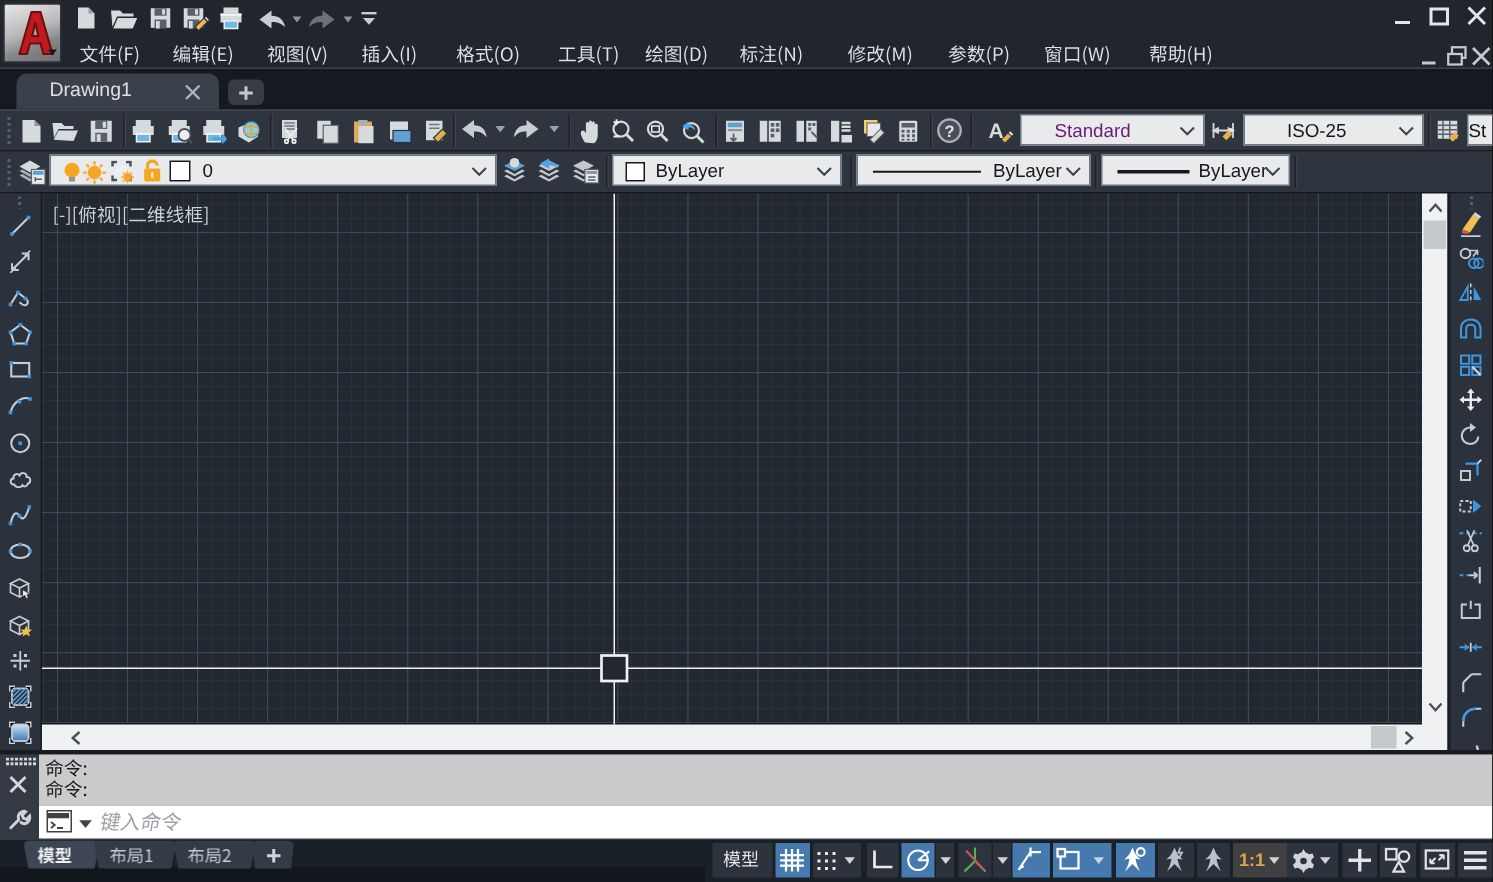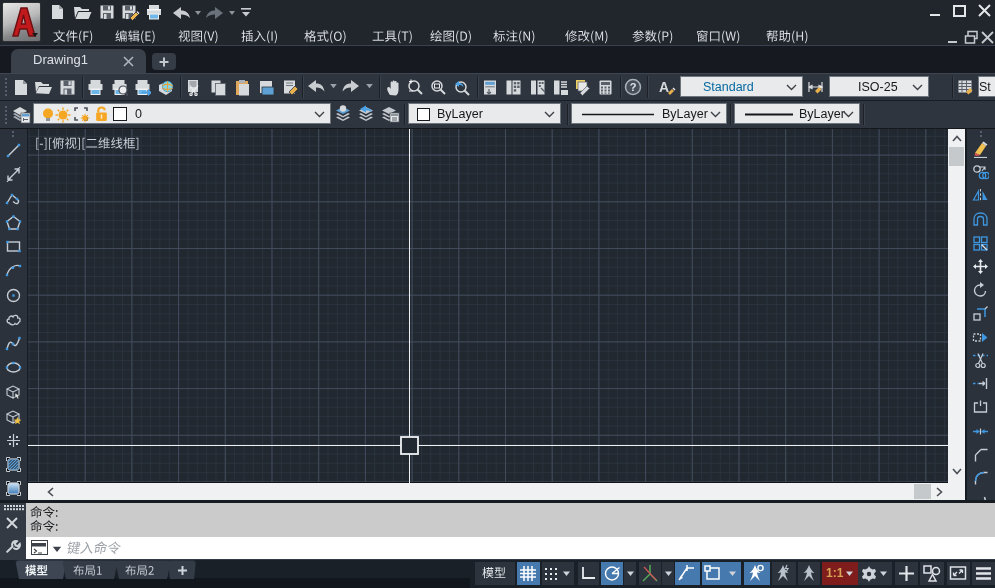--- a/index.html
+++ b/index.html
@@ -274,31 +274,31 @@
       <circle cx="9" cy="9" r="7.5" fill="#474e58" stroke="#aab1b9" stroke-width="1.5"></circle>
       <text x="9" y="13" font-size="11" font-weight="bold" text-anchor="middle" fill="#dfe3e8" font-family="Liberation Sans">?</text>
     </svg>
 <div class="abs" style="left:647px;top:76px;width:1px;height:22px;background:#1d2127;border-right:1px solid #3c424b;"></div>
 <svg class="abs" style="left:657px;top:79px;" width="20" height="17" viewBox="0 0 20 17">
       <text x="2" y="13" font-size="14" font-weight="bold" fill="#d7dadd" font-family="Liberation Sans">A</text>
       <path d="M11 14 L15 10 L17 12 L13 16Z" fill="#e8b04c"></path>
       <path d="M15.5 9.5 L17.5 11.5 L18.5 10.5 L16.5 8.5Z" fill="#e8e8e8"></path>
     </svg>
 <div class="abs" style="left:680px;top:76px;width:123px;height:21px;background:#e9eaeb;border:1px solid #6f757c;box-sizing:border-box;">
-      <div style="position:absolute;left:22px;top:2.5px;font-size:12.5px;color:#0369a1;font-family:'Liberation Sans',sans-serif;">Standard</div>
+      <div style="position:absolute;left:22px;top:2.5px;font-size:12.5px;color:#701a75;font-family:'Liberation Sans',sans-serif;">Standard</div>
       <svg style="position:absolute;right:5px;top:7px" width="11" height="7" viewBox="0 0 11 7">
         <path d="M1 1 L5.5 5.5 L10 1" stroke="#3c4248" stroke-width="1.4" fill="none"></path>
       </svg>
     </div>
 <svg class="abs" style="left:807px;top:79px;" width="17" height="17" viewBox="0 0 17 17">
       <path d="M2 13 L2 3 M15 13 L15 3 M2 8 L15 8 M2 8 L5 6.5 L5 9.5 Z M15 8 L12 6.5 L12 9.5 Z" stroke="#d7dadd" stroke-width="1.2" fill="#d7dadd"></path>
       <path d="M8 12 L12 8 L14.5 10.5 L10.5 14.5Z" fill="#e8b04c"></path>
       <path d="M12.5 7.5 L14.5 9.5 L15.8 8.2 L13.8 6.2Z" fill="#e8e8e8"></path>
     </svg>
-<div class="abs" style="left:829px;top:76px;width:100px;height:21px;background:#e9eaeb;border:1px solid #6f757c;box-sizing:border-box;">
+<div class="abs" style="left:829px;top:76px;width:120px;height:21px;background:#e9eaeb;border:1px solid #6f757c;box-sizing:border-box;">
       <div style="position:absolute;left:28px;top:2.5px;font-size:12.5px;color:#15181c;font-family:'Liberation Sans',sans-serif;">ISO-25</div>
       <svg style="position:absolute;right:5px;top:7px" width="11" height="7" viewBox="0 0 11 7">
         <path d="M1 1 L5.5 5.5 L10 1" stroke="#3c4248" stroke-width="1.4" fill="none"></path>
       </svg>
     </div>
 <div class="abs" style="left:952px;top:76px;width:1px;height:22px;background:#1d2127;border-right:1px solid #3c424b;"></div>
 <svg class="abs" style="left:957px;top:79px;" width="17" height="17" viewBox="0 0 17 17">
       <rect x="1.5" y="1.5" width="13" height="12" fill="#d7dadd"></rect>
       <path d="M1.5 4.5 L14.5 4.5 M1.5 7.5 L14.5 7.5 M1.5 10.5 L14.5 10.5 M5 1.5 L5 13.5 M9.5 1.5 L9.5 13.5" stroke="#596069" stroke-width="1"></path>
       <path d="M9 13 L13 9 L15.5 11.5 L11.5 15.5Z" fill="#e8b04c"></path>
@@ -727,21 +727,21 @@
         <path d="M11 3 C12.5 7 14 9 16.5 11 L13 10.5 C13.5 13.5 14.5 16 16 19 L11 14 L6 19 C7.5 16 8.5 13.5 9 10.5 L5.5 11 C8 9 9.5 7 11 3 Z" fill="#fff"></path>
         <circle cx="16.5" cy="6" r="2.6" fill="none" stroke="#fff" stroke-width="1.4"></circle>
       </svg></div>
 <div class="abs" style="left:772px;top:562px;width:24px;height:23px;background:#2c333d;"><svg width="22" height="23" viewBox="0 0 22 23">
         <path d="M11 3 C12.5 7 14 9 16.5 11 L13 10.5 C13.5 13.5 14.5 16 16 19 L11 14 L6 19 C7.5 16 8.5 13.5 9 10.5 L5.5 11 C8 9 9.5 7 11 3 Z" fill="#b9c2cc"></path>
         <path d="M15 3 L13.5 6.5 L16 6.5 L14 10" stroke="#b9c2cc" stroke-width="1.2" fill="none"></path>
       </svg></div>
 <div class="abs" style="left:798px;top:562px;width:22px;height:23px;background:#2c333d;"><svg width="22" height="23" viewBox="0 0 22 23">
         <path d="M11 3 C12.5 7 14 9 16.5 11 L13 10.5 C13.5 13.5 14.5 16 16 19 L11 14 L6 19 C7.5 16 8.5 13.5 9 10.5 L5.5 11 C8 9 9.5 7 11 3 Z" fill="#b9c2cc"></path>
       </svg></div>
-<div class="abs" style="left:822px;top:562px;width:36px;height:23px;background:#7f1d1d;">
+<div class="abs" style="left:822px;top:562px;width:36px;height:23px;background:#404040;">
       <div style="position:absolute;left:4px;top:4px;font-size:12px;font-weight:bold;color:#d9a455;font-family:'Liberation Sans',sans-serif;">1:1</div>
       <svg style="position:absolute;right:4px;top:8px" width="9" height="7" viewBox="0 0 9 7">
         <path d="M1 1.5 L8 1.5 L4.5 6 Z" fill="#cfd4da"></path>
       </svg>
     </div>
 <div class="abs" style="left:858px;top:562px;width:34px;height:23px;background:#2c333d;"><svg width="22" height="23" viewBox="0 0 22 23">
         <path d="M11 4 L12.2 6.2 A5 5 0 0 1 14.5 7.5 L17 7 L18 9.5 L16.2 11.2 A5 5 0 0 1 16.2 12.8 L18 14.5 L17 17 L14.5 16.5 A5 5 0 0 1 12.2 17.8 L11 20 L9.8 17.8 A5 5 0 0 1 7.5 16.5 L5 17 L4 14.5 L5.8 12.8 A5 5 0 0 1 5.8 11.2 L4 9.5 L5 7 L7.5 7.5 A5 5 0 0 1 9.8 6.2 Z" fill="#ced4da"></path>
         <circle cx="11" cy="12" r="2.2" fill="#2c333d"></circle>
       </svg><svg style="position:absolute;right:4px;top:8px" width="9" height="7" viewBox="0 0 9 7">
         <path d="M1 1.5 L8 1.5 L4.5 6 Z" fill="#cfd4da"></path>

